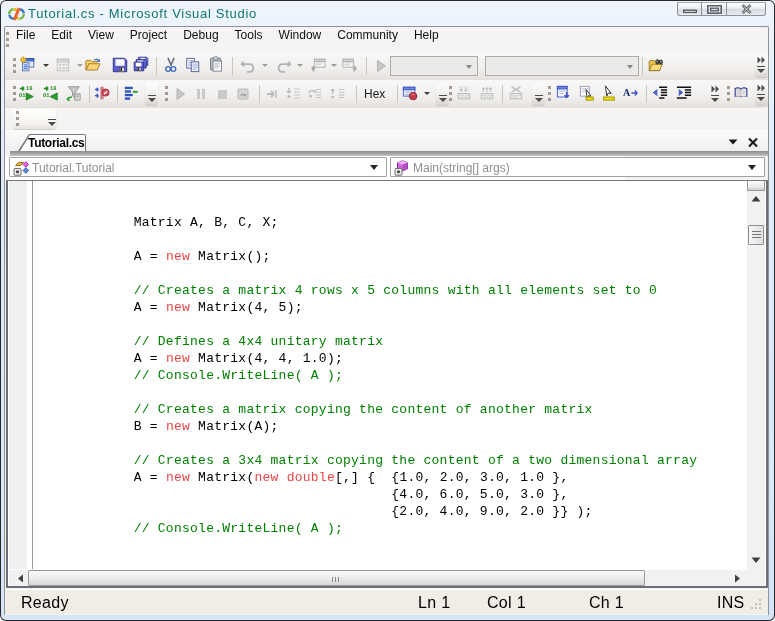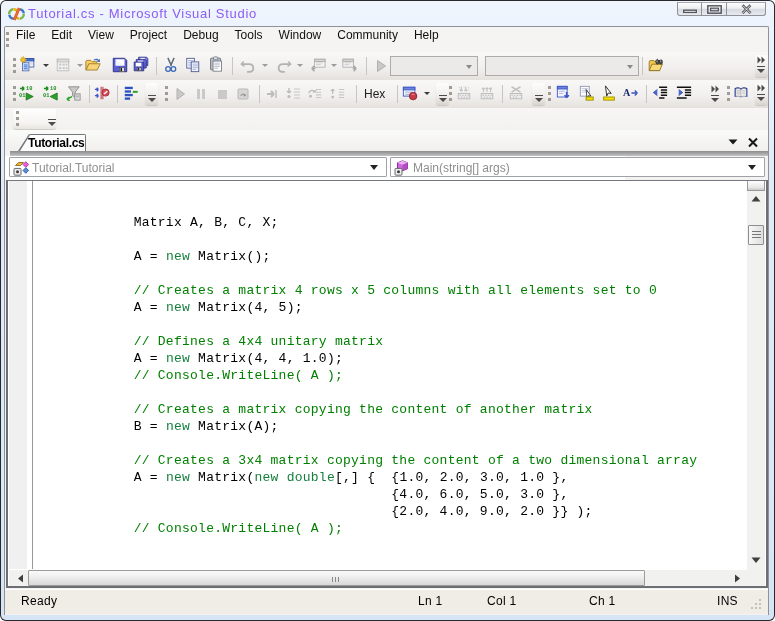--- a/index.html
+++ b/index.html
@@ -3,21 +3,21 @@
 <meta charset="utf-8">
 <style>
 * { margin:0; padding:0; box-sizing:border-box; }
 html,body { width:775px; height:621px; overflow:hidden; background:#fff;
   font-family:"Liberation Sans", sans-serif; }
 body > div, body > svg { position:absolute; }
 .abs { position:absolute; }
 #winborder { left:0; top:0; width:775px; height:621px; background:#27292c; border-radius:6px; }
 #winframe { left:1px; top:1px; width:773px; height:619px; border-radius:5px;
   background:linear-gradient(180deg,#f0f5fd 0%,#e9f1fb 8%,#e0ebf8 30%,#d6e5f6 100%); }
-#titletxt { left:28px; top:6px; font-size:13px; letter-spacing:0.7px; color:#8b5cf6; }
+#titletxt { left:28px; top:6px; font-size:13px; letter-spacing:0.7px; color:#0f766e; }
 #winbtns { right:9px; top:2px; height:14px; display:flex; position:absolute; }
 .wbtn { height:14px; border:1px solid #8e9298; border-top:1px solid #a7abb1;
   background:linear-gradient(180deg,#fdfdfe 0%,#eceef1 45%,#d6dae0 50%,#e7ebf1 100%);
   display:flex; align-items:center; justify-content:center; }
 .wbtn.min { width:25px; border-radius:0 0 0 3px; }
 .wbtn.max { width:25px; border-left:none; }
 .wbtn.cls { width:39px; border-radius:0 0 3px 0; border-left:none; }
 #clientbox { left:4px; top:26px; width:765px; height:589px; background:#f4f3f1;
   border:1px solid #8f9297; border-bottom:none; border-radius:2px 2px 0 0; }
 #menubar { left:5px; top:28px; width:763px; height:24px; background:#f5f4f2;
@@ -61,32 +61,32 @@
   border:1px solid #9ea3a9; border-radius:1px; }
 .combo .ctxt { position:absolute; left:22px; top:3px; font-size:12px; color:#8f8f8f; white-space:nowrap; }
 .combo .arr { position:absolute; right:8px; top:7px; width:0; height:0;
   border-left:4px solid transparent; border-right:4px solid transparent; border-top:5px solid #232323; }
 #editorbox { left:6px; top:180px; width:762px; height:408px; background:#fff;
   border:2px solid #6c6f73; border-top:1px solid #75787c; }
 #emargin { left:9px; top:181px; width:18px; height:388px; background:#f0f0f0; }
 #evline { left:32px; top:181px; width:1px; height:388px; background:#989898; }
 #code { left:29px; top:181px; padding-top:16px; font-family:"Liberation Mono", monospace;
   font-size:13px; letter-spacing:0.25px; line-height:17px; white-space:pre; color:#000; }
-#code .c { color:#008000; } #code .k { color:#15803d; }
+#code .c { color:#008000; } #code .k { color:#ef4444; }
 #vscroll { left:747px; top:181px; width:18px; height:405px; background:#f1f1f0; }
 #hscroll { left:9px; top:570px; width:738px; height:16px; background:#f1f1f0; }
 #vsplit { position:absolute; left:0px; top:0px; width:18px; height:10px;
   background:linear-gradient(180deg,#fdfdfd,#e8e8e8 70%,#c9c9c9 100%); border:1px solid #999; border-top:none; }
 #vthumb { position:absolute; left:1px; top:44px; width:16px; height:20px;
   background:linear-gradient(90deg,#f8f8f8,#dedede); border:1px solid #8e8e8e; border-radius:1px; }
 #hthumb { position:absolute; left:19px; top:0px; width:617px; height:16px;
   background:linear-gradient(180deg,#fafafa 0%,#eee 45%,#d8d8d8 100%); border:1px solid #9b9b9b; border-radius:1px; }
 #statusline { left:5px; top:589px; width:763px; height:1px; background:#ffffff; }
 #status { left:5px; top:590px; width:763px; height:24px; background:#f0ede7; }
-.stxt { position:absolute; top:4px; font-size:12px; letter-spacing:0.3px; color:#000; }
+.stxt { position:absolute; top:4px; font-size:16px; letter-spacing:0.3px; color:#000; }
 #sizegrip { position:absolute; right:6px; top:8px; width:12px; height:12px; }
 </style>
 </head>
 <body>
 <div id="winborder"></div>
 <div id="winframe"></div>
 <svg id="vslogo" style="left:8px;top:7px" width="17" height="14" viewBox="0 0 17 14">
   <path d="M5.5 2.3 C2.8 2.5, 1 4.6, 1.2 7.2" fill="none" stroke="#7ab648" stroke-width="2.4"></path>
   <path d="M1.3 7.8 C1.8 10.3, 3.8 11.8, 6 11.6" fill="none" stroke="#3f76c2" stroke-width="2.4"></path>
   <path d="M5.8 2.3 C7.4 2.2, 8.6 3.2, 9.2 4.6" fill="none" stroke="#f3b200" stroke-width="2.4"></path>

